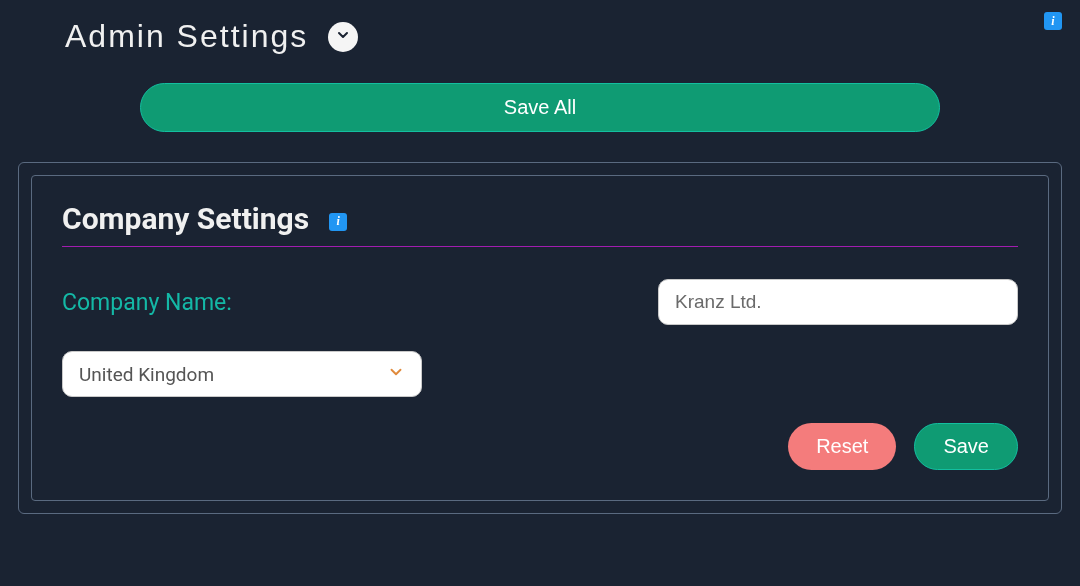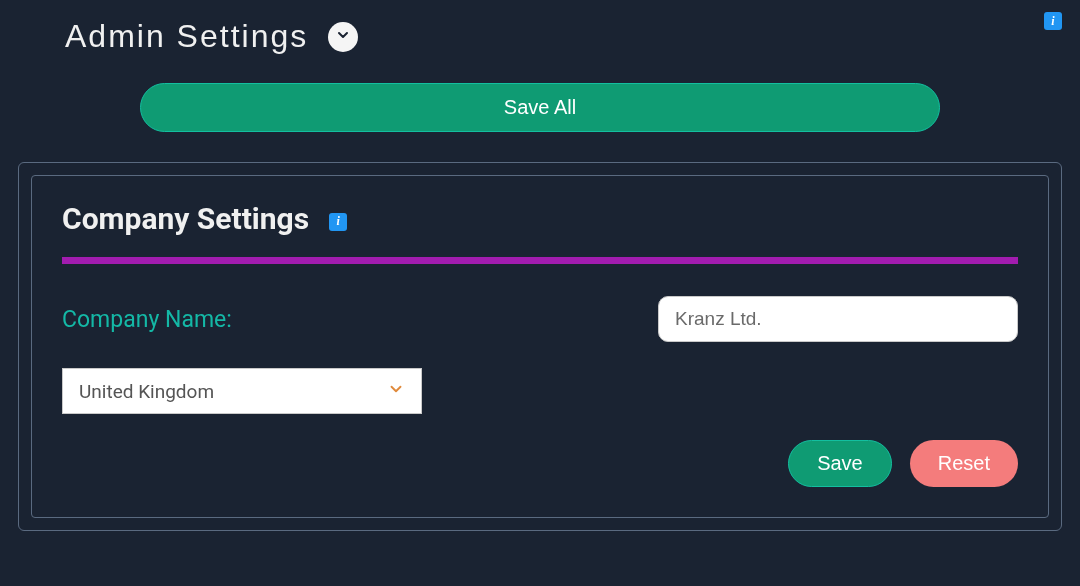--- a/index.html
+++ b/index.html
@@ -84,22 +84,22 @@
     padding: 12px;
   }
   .panel-inner {
     border: 1px solid #5a6a80;
     border-radius: 4px;
     padding: 0 30px 30px 30px;
   }
   .panel-header {
     display: flex;
     align-items: center;
-    padding: 25px 0 21px 0;
-    border-bottom: 7px solid #a21caf;
+    padding: 25px 0 10px 0;
+    border-bottom: 1px solid #a21caf;
     margin-bottom: 32px;
   }
   .panel-title {
     font-size: 30px;
     font-weight: 700;
     color: #f0f0f0;
   }
   .panel-header .info-badge {
     margin-left: 20px;
     position: relative;
@@ -121,21 +121,21 @@
     border-radius: 10px;
     border: 1px solid #c9c9c9;
     background: #fff;
     color: #6a6a6a;
     font-size: 19px;
     padding: 0 16px;
   }
   .select-wrap {
     width: 360px;
     height: 46px;
-    border-radius: 0;
+    border-radius: 10px;
     border: 1px solid #c9c9c9;
     background: #fff;
     color: #555;
     font-size: 19px;
     padding: 0 16px;
     display: flex;
     align-items: center;
     justify-content: space-between;
     cursor: pointer;
   }
@@ -202,17 +202,17 @@
         <span>United Kingdom</span>
         <span class="select-chevron">
           <svg viewBox="0 0 24 24" fill="none" stroke="#e08a3c" stroke-width="2.5" stroke-linecap="round" stroke-linejoin="round">
               <polyline points="6 9 12 15 18 9"></polyline>
             </svg>
         </span>
       </div>
     </div>
 
     <div class="actions-row">
+      <button class="btn btn-reset">Reset</button>
       <button class="btn btn-save">Save</button>
-      <button class="btn btn-reset">Reset</button>
     </div>
   </div>
 </div>
 
 </body></html>

